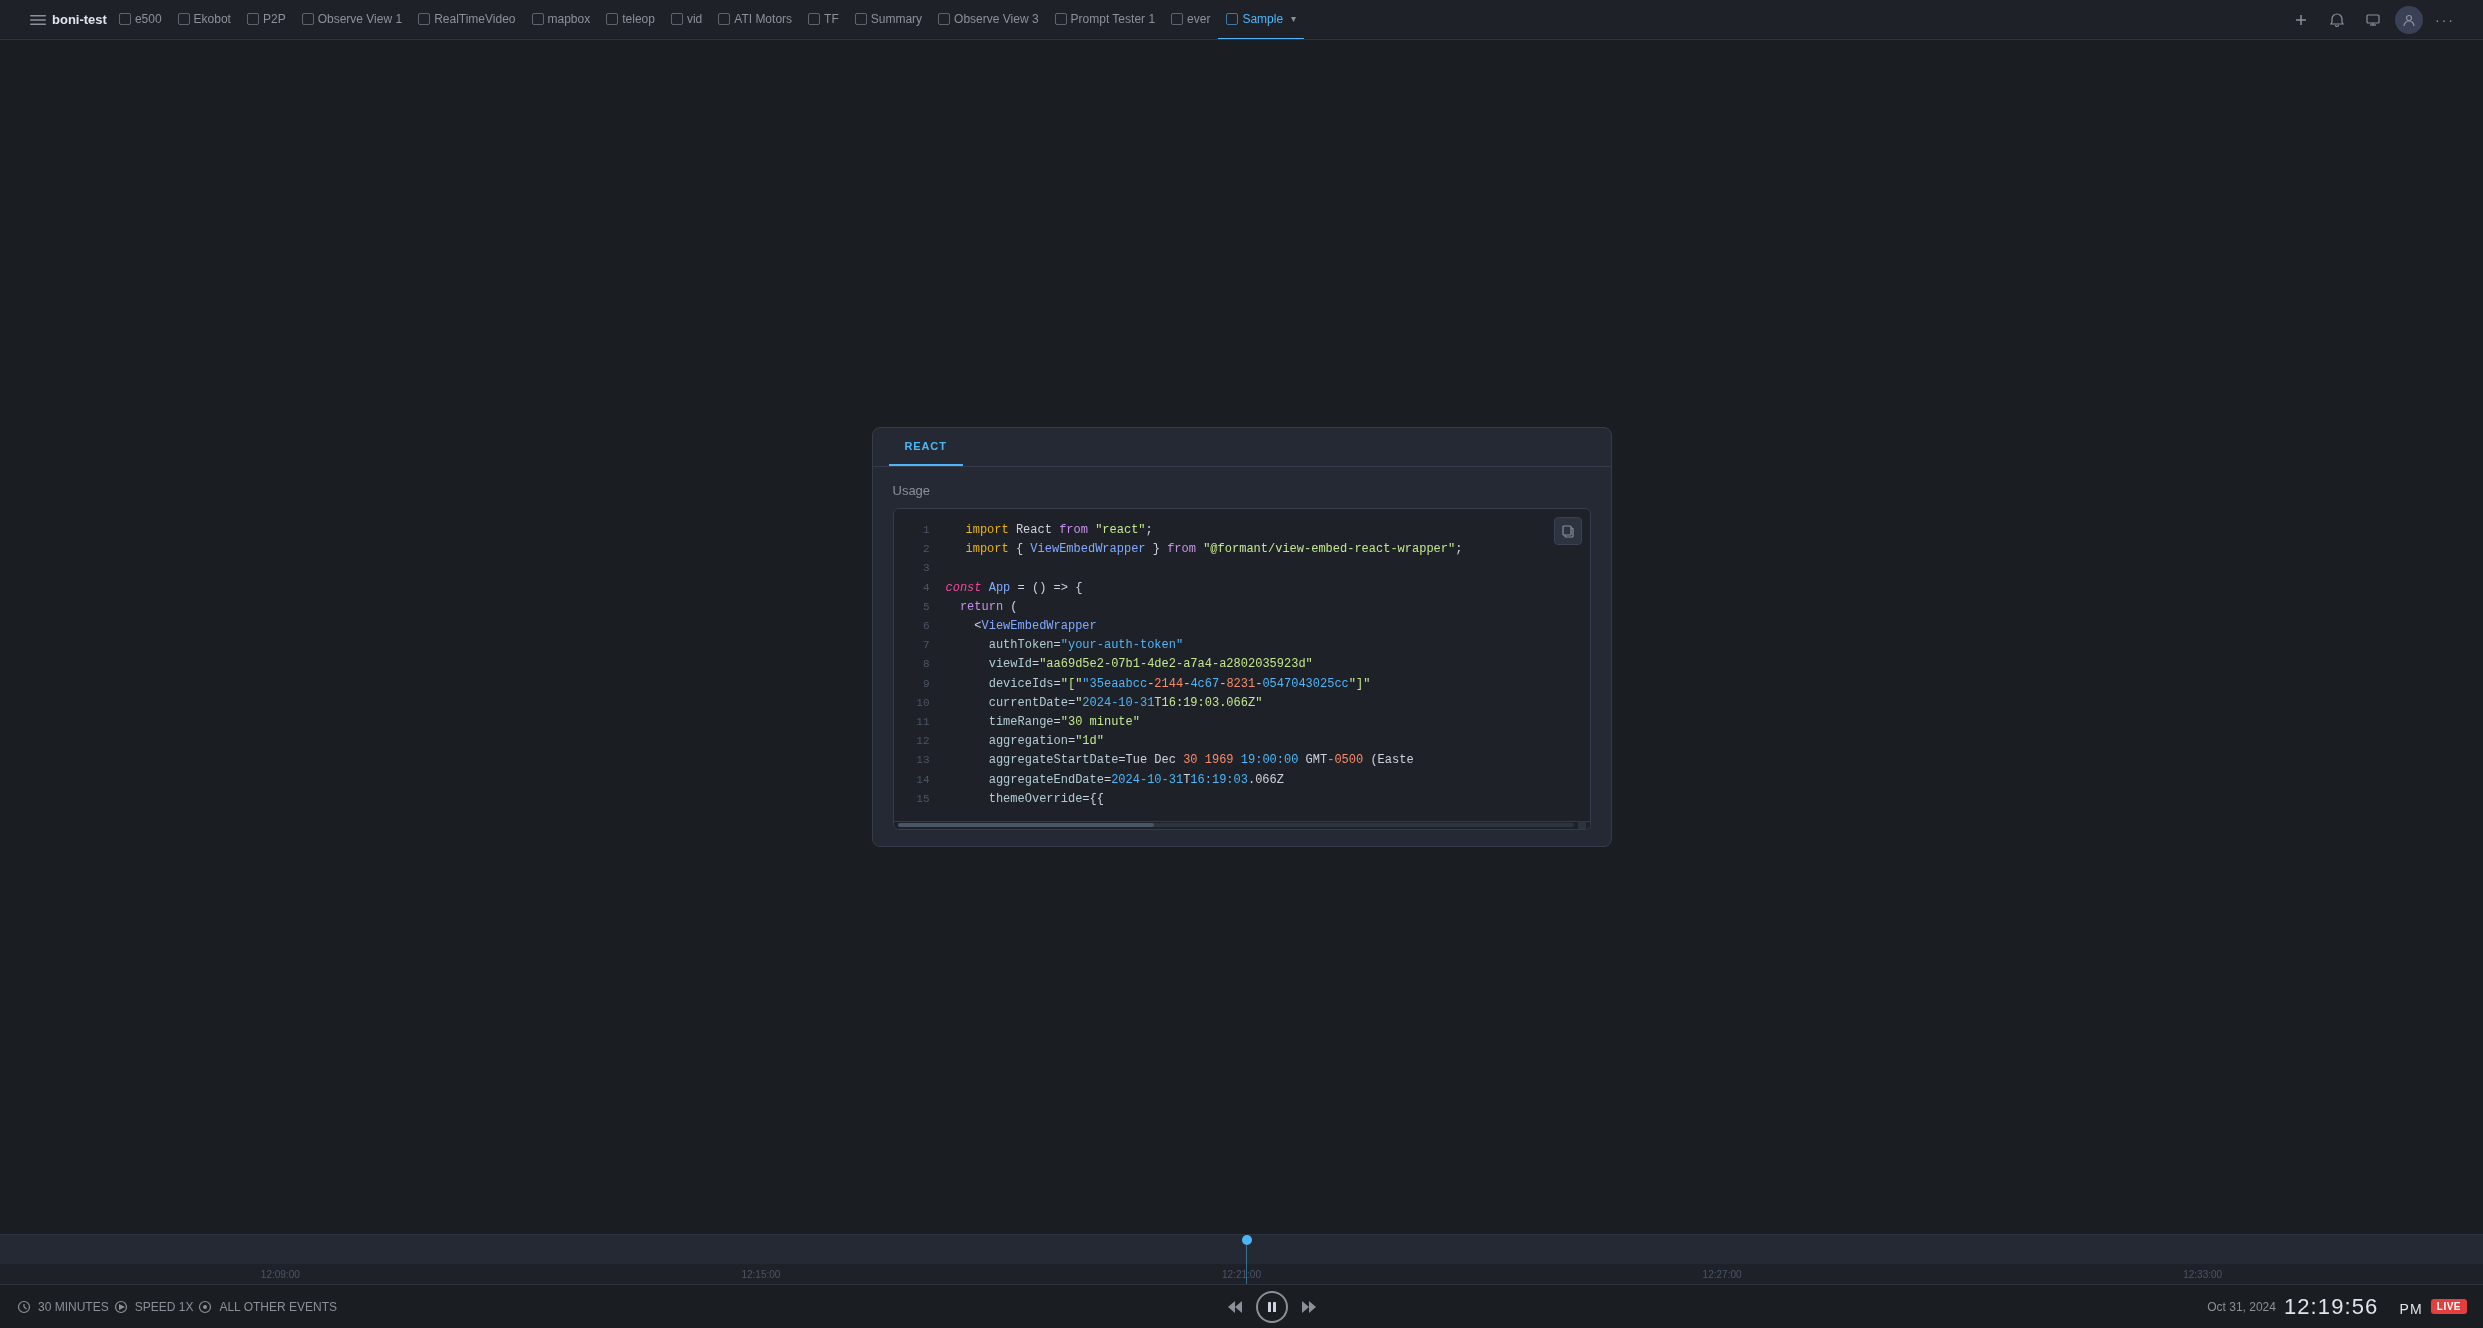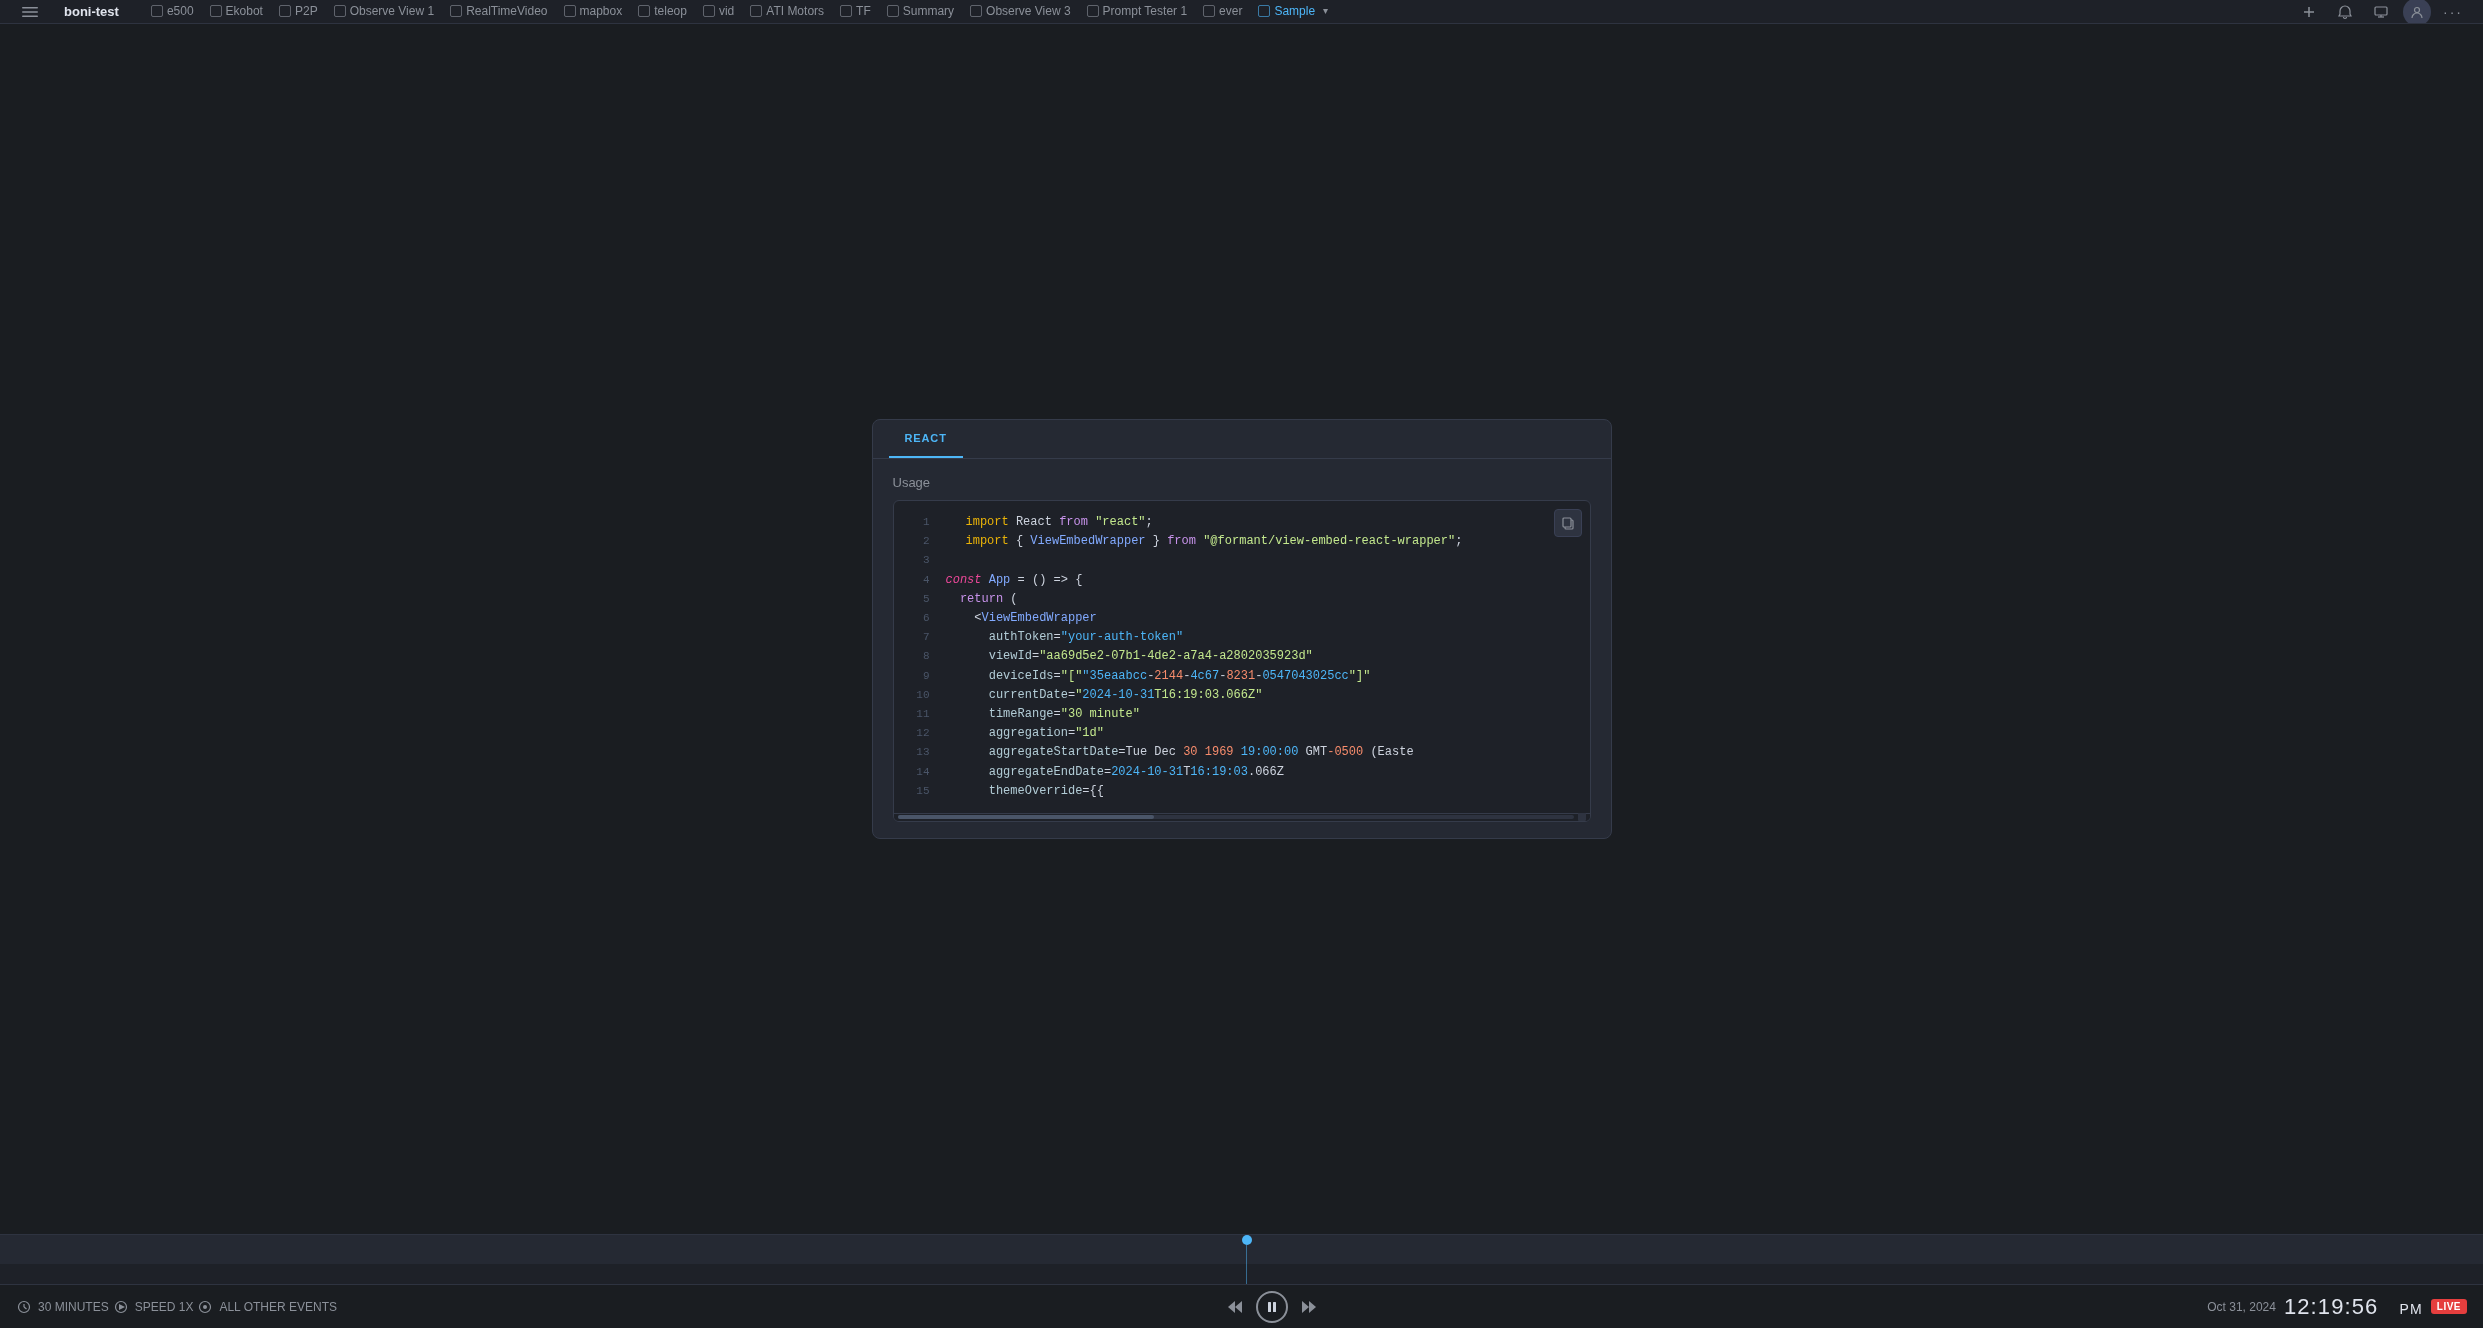--- a/index.html
+++ b/index.html
@@ -13,23 +13,23 @@
       display: flex;
       flex-direction: column;
     }
 
     
     .topbar {
       display: flex;
       align-items: center;
       background: #1e2128;
       border-bottom: 1px solid #2e3340;
-      height: 24px;
-      padding: 0 16px;
-      gap: 20px;
+      height: 40px;
+      padding: 0 24px;
+      gap: 0;
       flex-shrink: 0;
       overflow: hidden;
     }
     .menu-icon {
       width: 28px; height: 28px;
       display: flex; align-items: center; justify-content: center;
       color: #8b9099;
       cursor: pointer;
       flex-shrink: 0;
     }
@@ -580,20 +580,27 @@
           <div class="hscroll-corner"></div>
         </div>
       </div>
     </div>
 
   </div>
 </div>
 
 <div class="timeline-bar">
   <div class="timeline-track"></div>
+  <div class="timeline-labels">
+    <span class="timeline-label">12:09:00</span>
+    <span class="timeline-label">12:15:00</span>
+    <span class="timeline-label">12:21:00</span>
+    <span class="timeline-label">12:27:00</span>
+    <span class="timeline-label">12:33:00</span>
+  </div>
   <div class="timeline-playhead">
     <div class="playhead-dot"></div>
     <div class="playhead-line"></div>
   </div>
 </div>
 
 <div class="bottom-controls">
   <div class="control-group">
     <div class="control-icon">
       <svg width="14" height="14" viewBox="0 0 14 14" fill="none">

